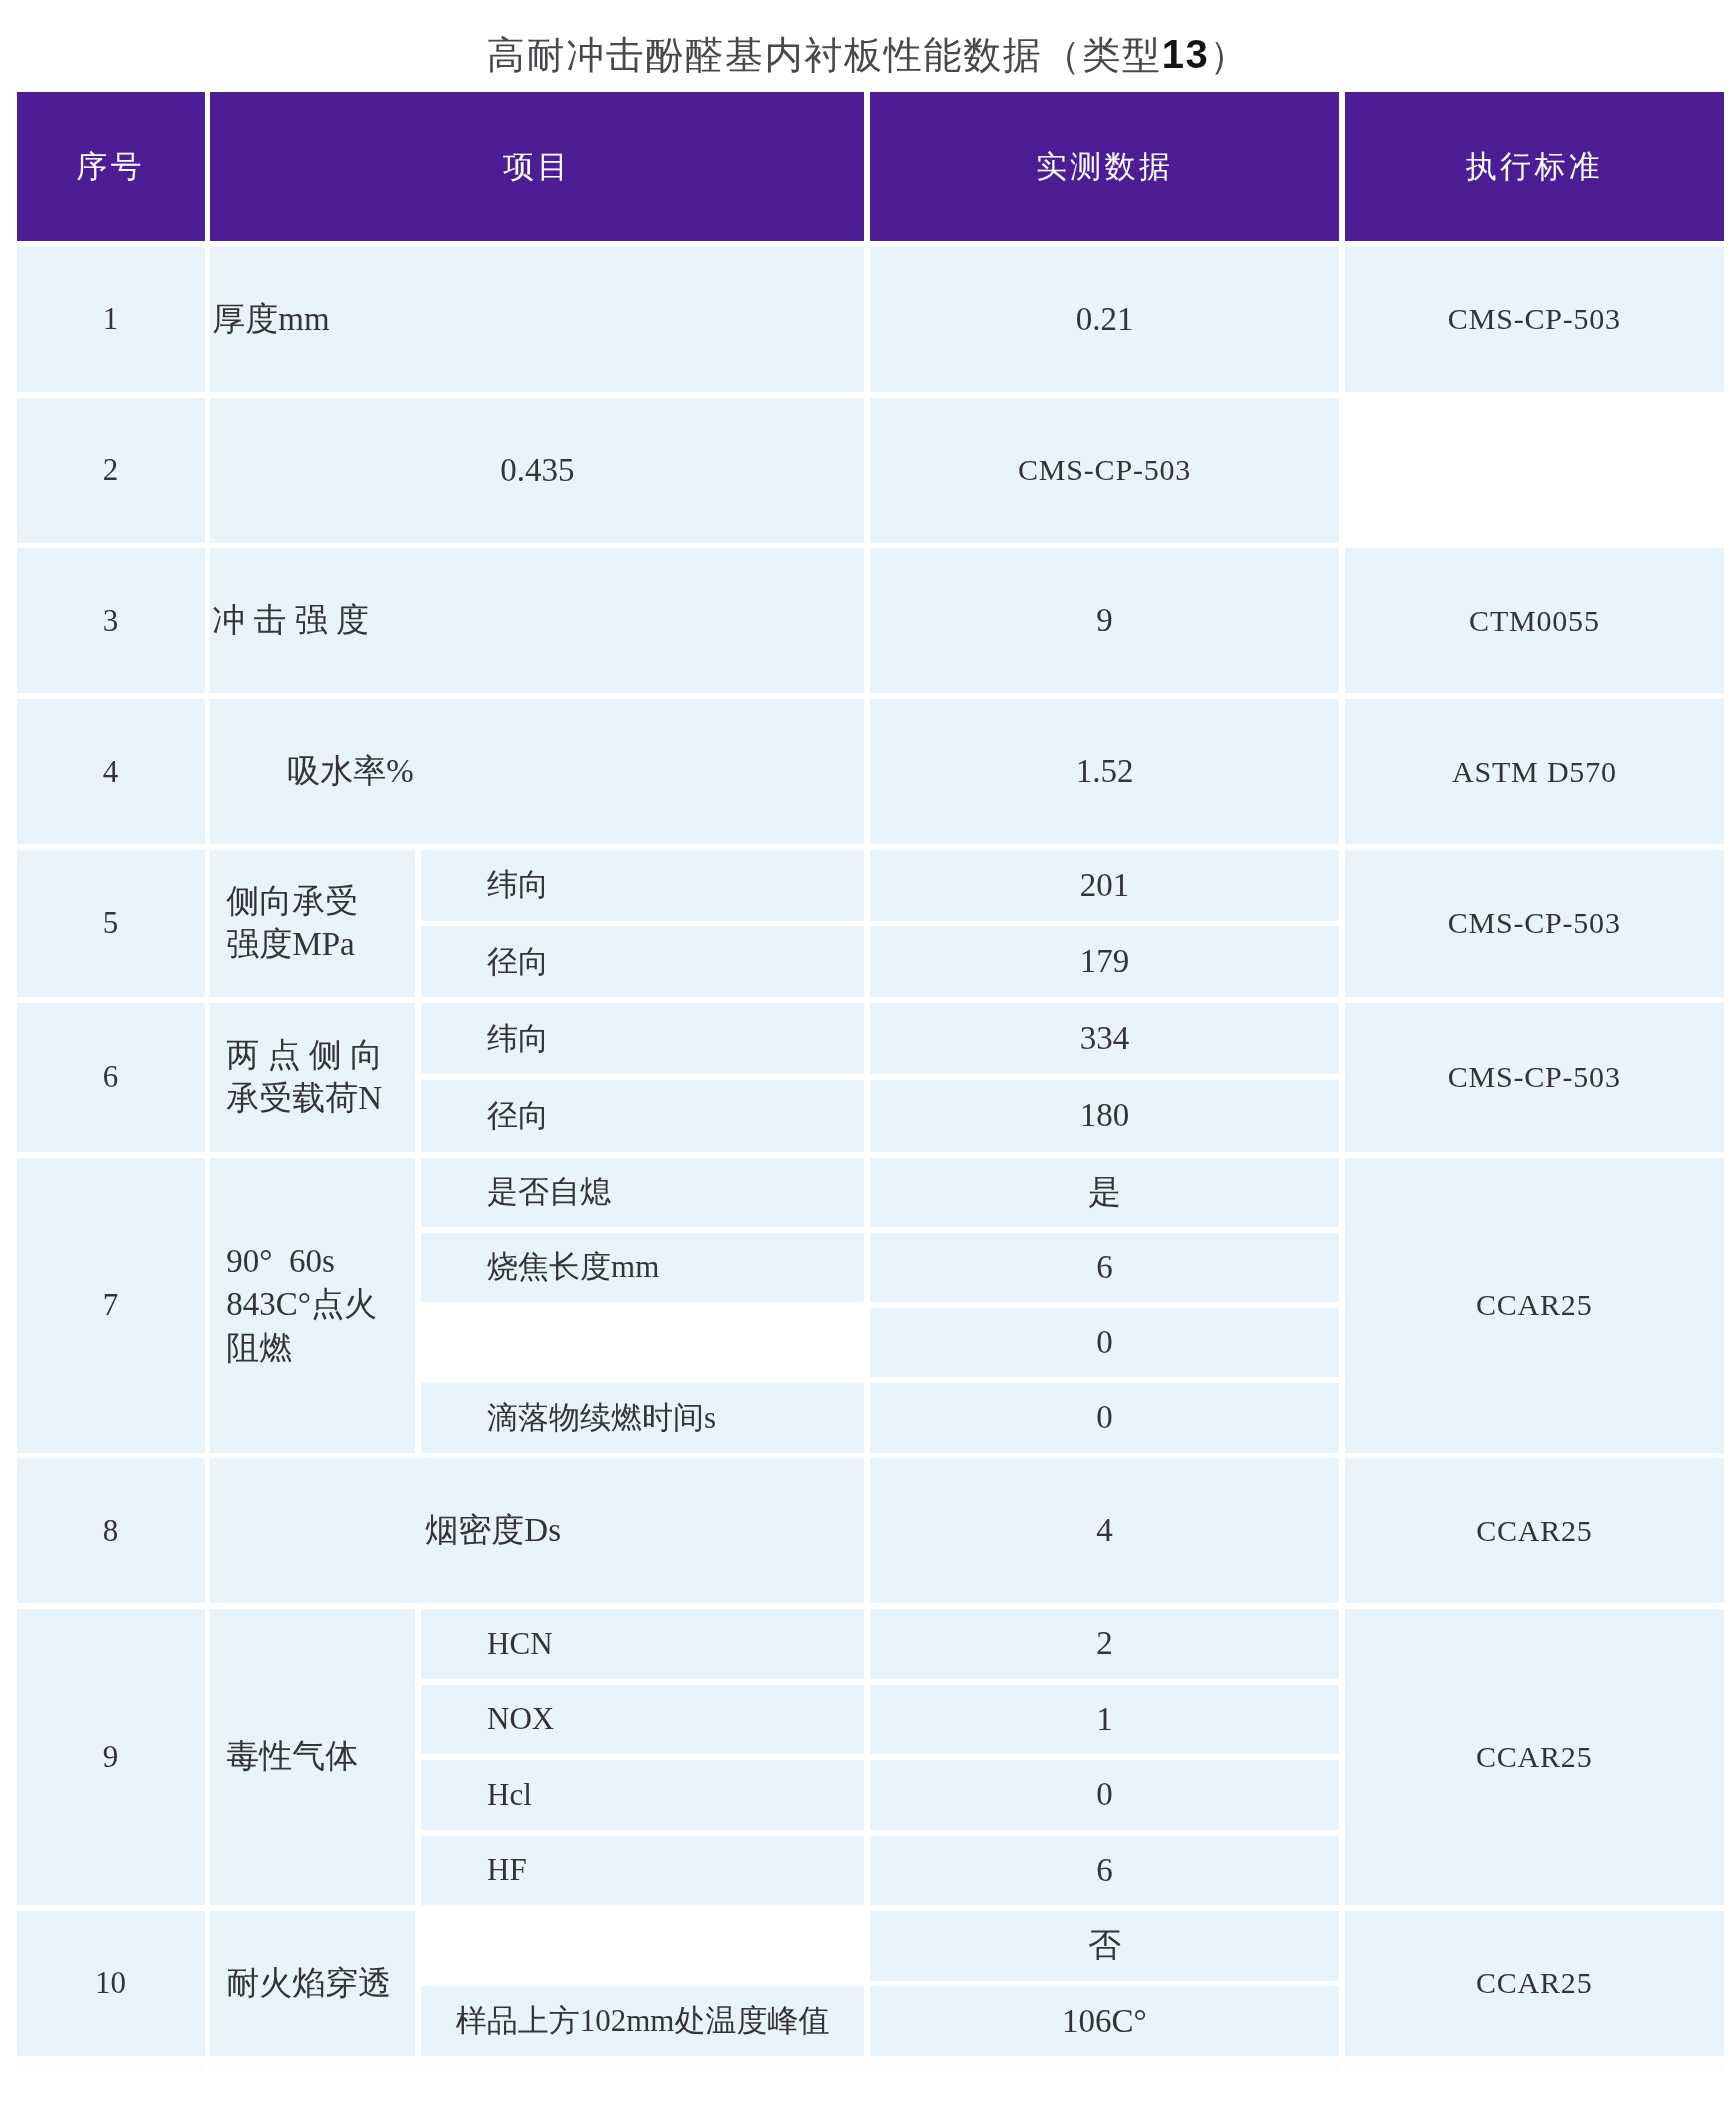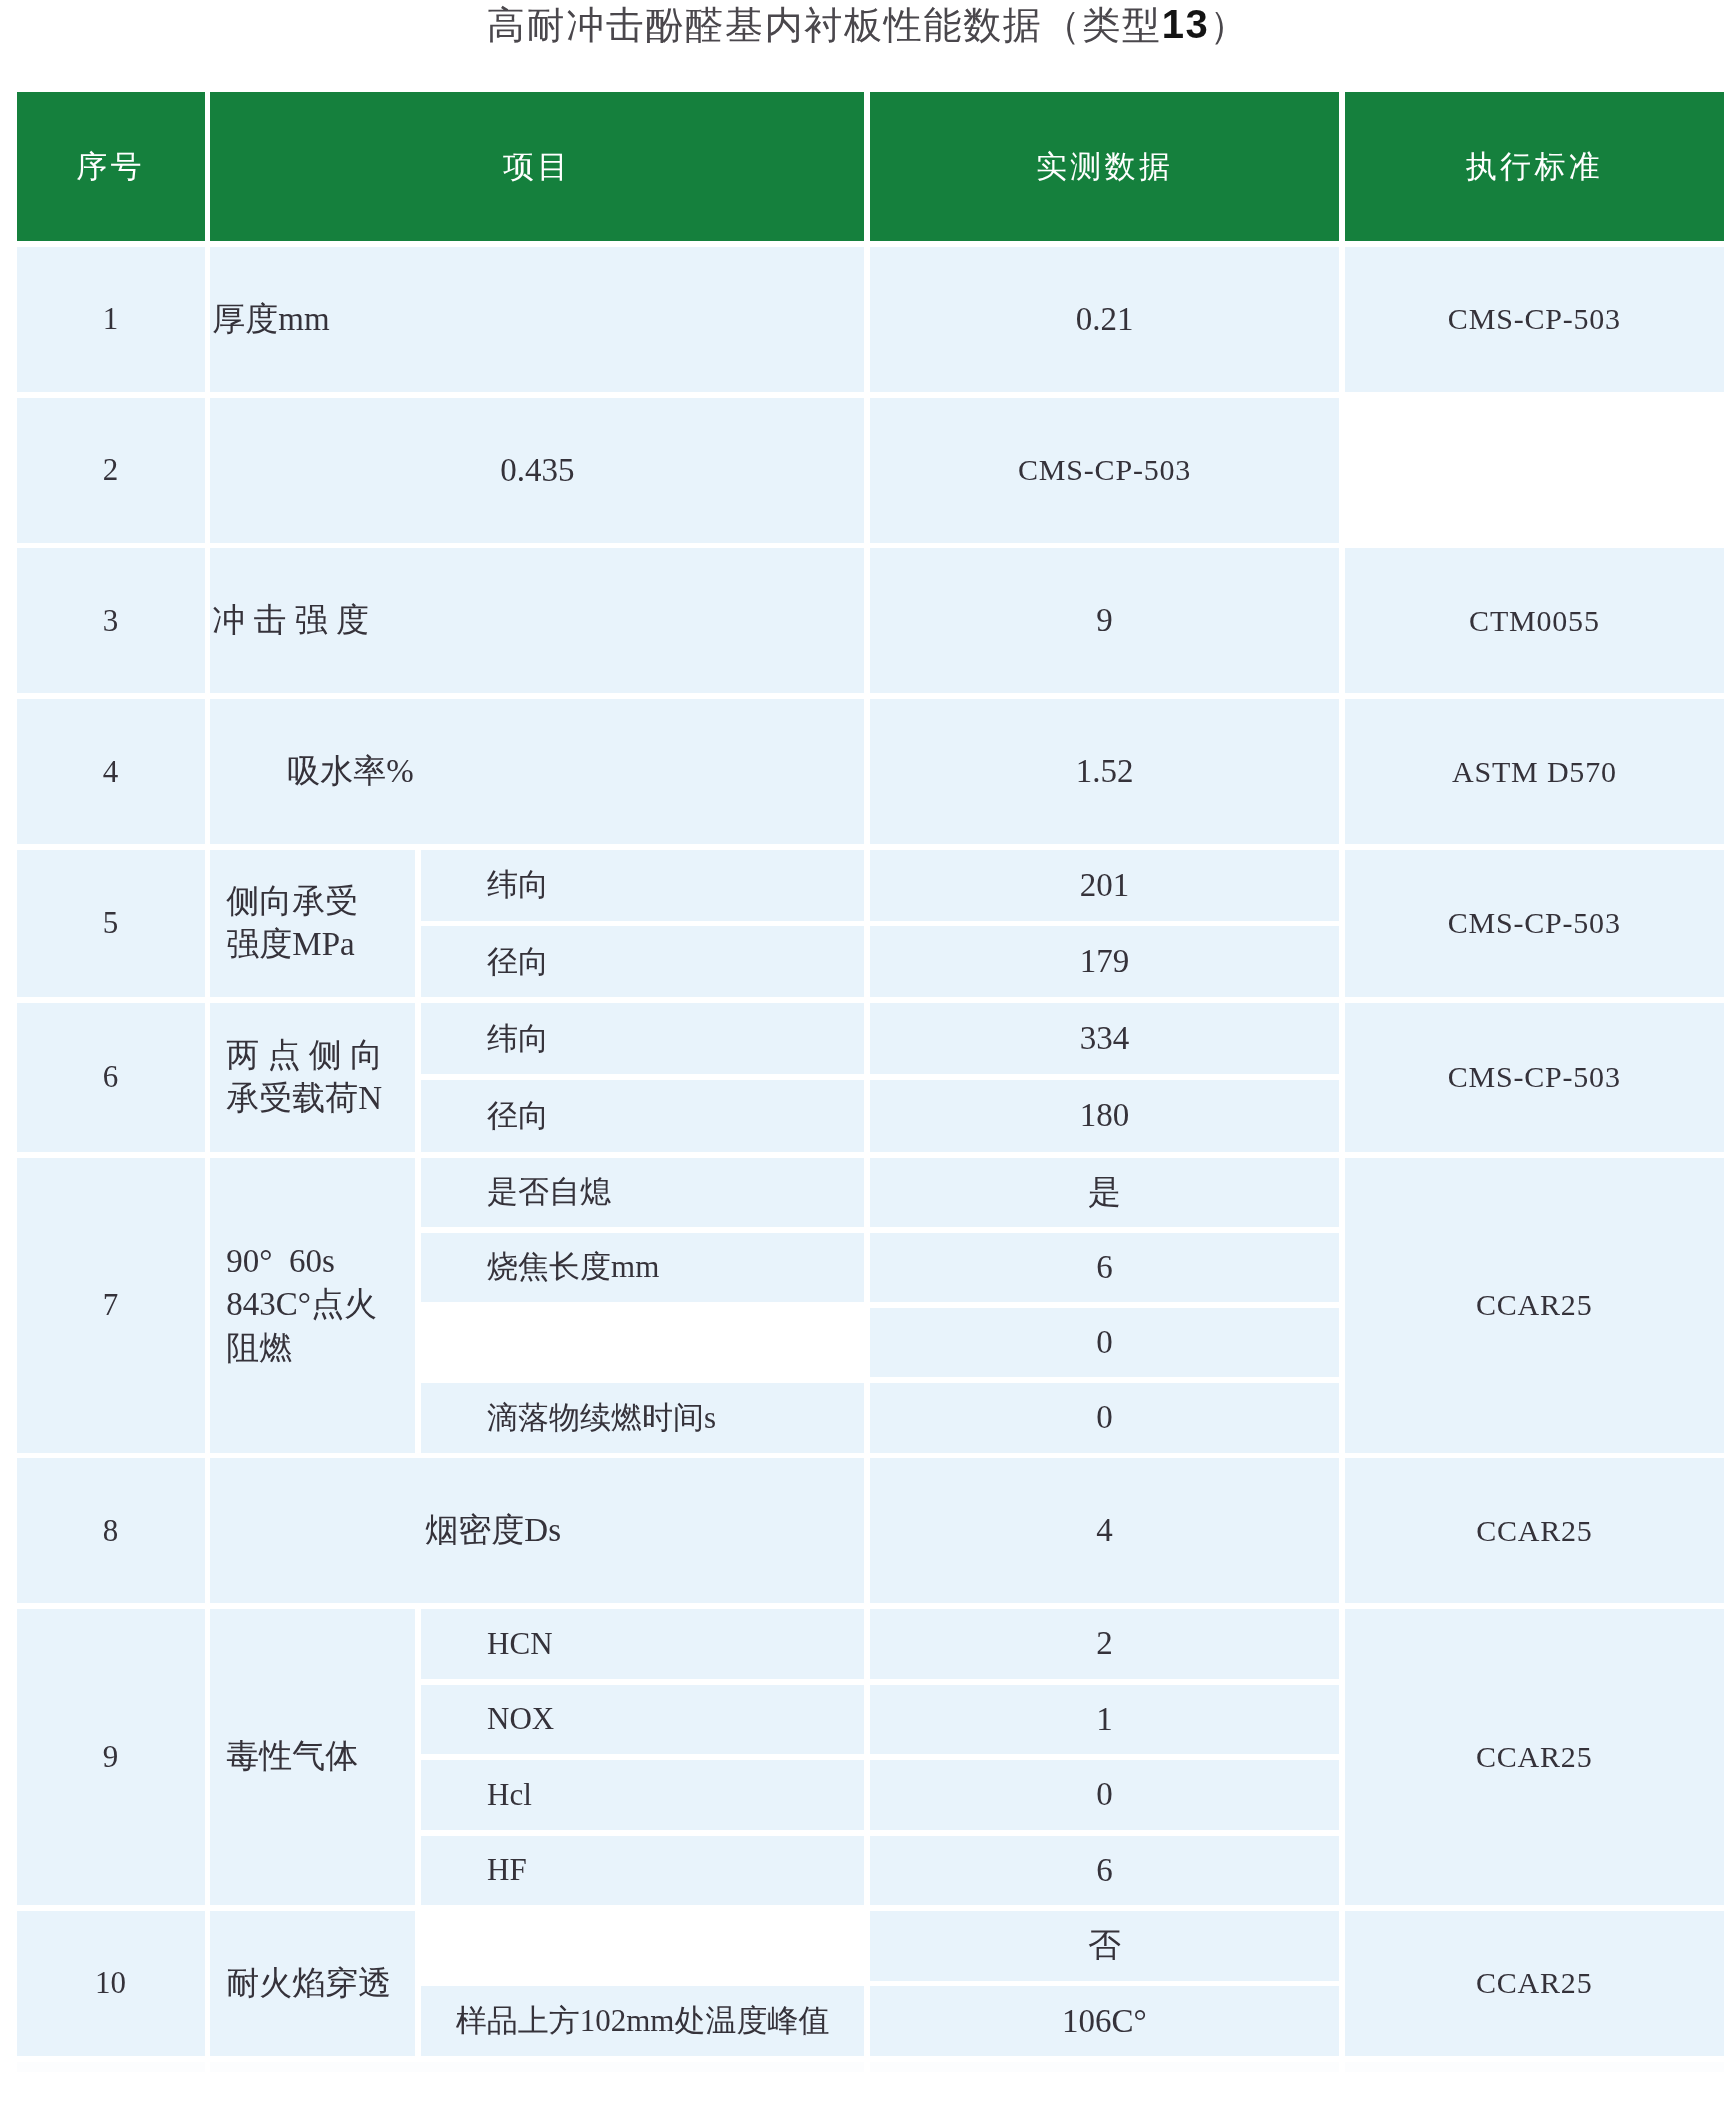--- a/index.html
+++ b/index.html
@@ -1,21 +1,21 @@
 <!DOCTYPE html>
 <html style="font-size:13.2px"><head>
 <meta charset="utf-8">
 <style>
   html,body{margin:0;padding:0}
   body{
     width:1736px;height:2103px;overflow:hidden;background:#ffffff;
     font-family:"Liberation Serif","DejaVu Serif",serif;color:#35323a;
   }
   .title{
-    height:92px;box-sizing:border-box;text-align:center;
+    height:92px;padding-top:30px;box-sizing:border-box;text-align:center;
     font-size:38px;color:#4a474c;letter-spacing:1.7px;
   }
   .title .num{
     font-family:"Liberation Sans","DejaVu Sans",sans-serif;
     font-weight:bold;color:#141414;font-size:40px;
   }
   .tbl{margin-left:16.5px;width:1708px}
   .row{
     display:grid;grid-template-columns:188px 654px 469px 379px;
     column-gap:5.8px;row-gap:5.8px;margin-bottom:5.8px;
@@ -23,21 +23,21 @@
   .row.split{grid-template-columns:188px 205px 443px 469px 379px}
   .r2{grid-template-rows:repeat(2,1fr)}
   .r4{grid-template-rows:repeat(4,1fr)}
   .h176{height:145px}.h178{height:147px}.h180{height:149px}
   .h357{height:295px}.h358{height:296px}.h13{height:10.7px;margin-bottom:0}
   .cell{
     background:#e8f3fb;display:flex;align-items:center;justify-content:center;
     box-sizing:border-box;
   }
   .header .cell{
-    background:#15803d;color:#ffffff;font-size:31px;letter-spacing:3.3px;
+    background:#4c1d95;color:#ffffff;font-size:31px;letter-spacing:3.3px;
   }
   .cell.no{font-size:31px}
   .cell.item{
     justify-content:flex-start;padding-left:2px;font-size:33px;
     white-space:pre-wrap;line-height:1.32;
   }
   .split .cell.item{padding-left:16px}
   .cell.item.indent{padding-left:77px}
   .cell.item.merged{padding-left:215px}
   .cell.sub{justify-content:flex-start;padding-left:66px;font-size:31px;white-space:pre-wrap}

